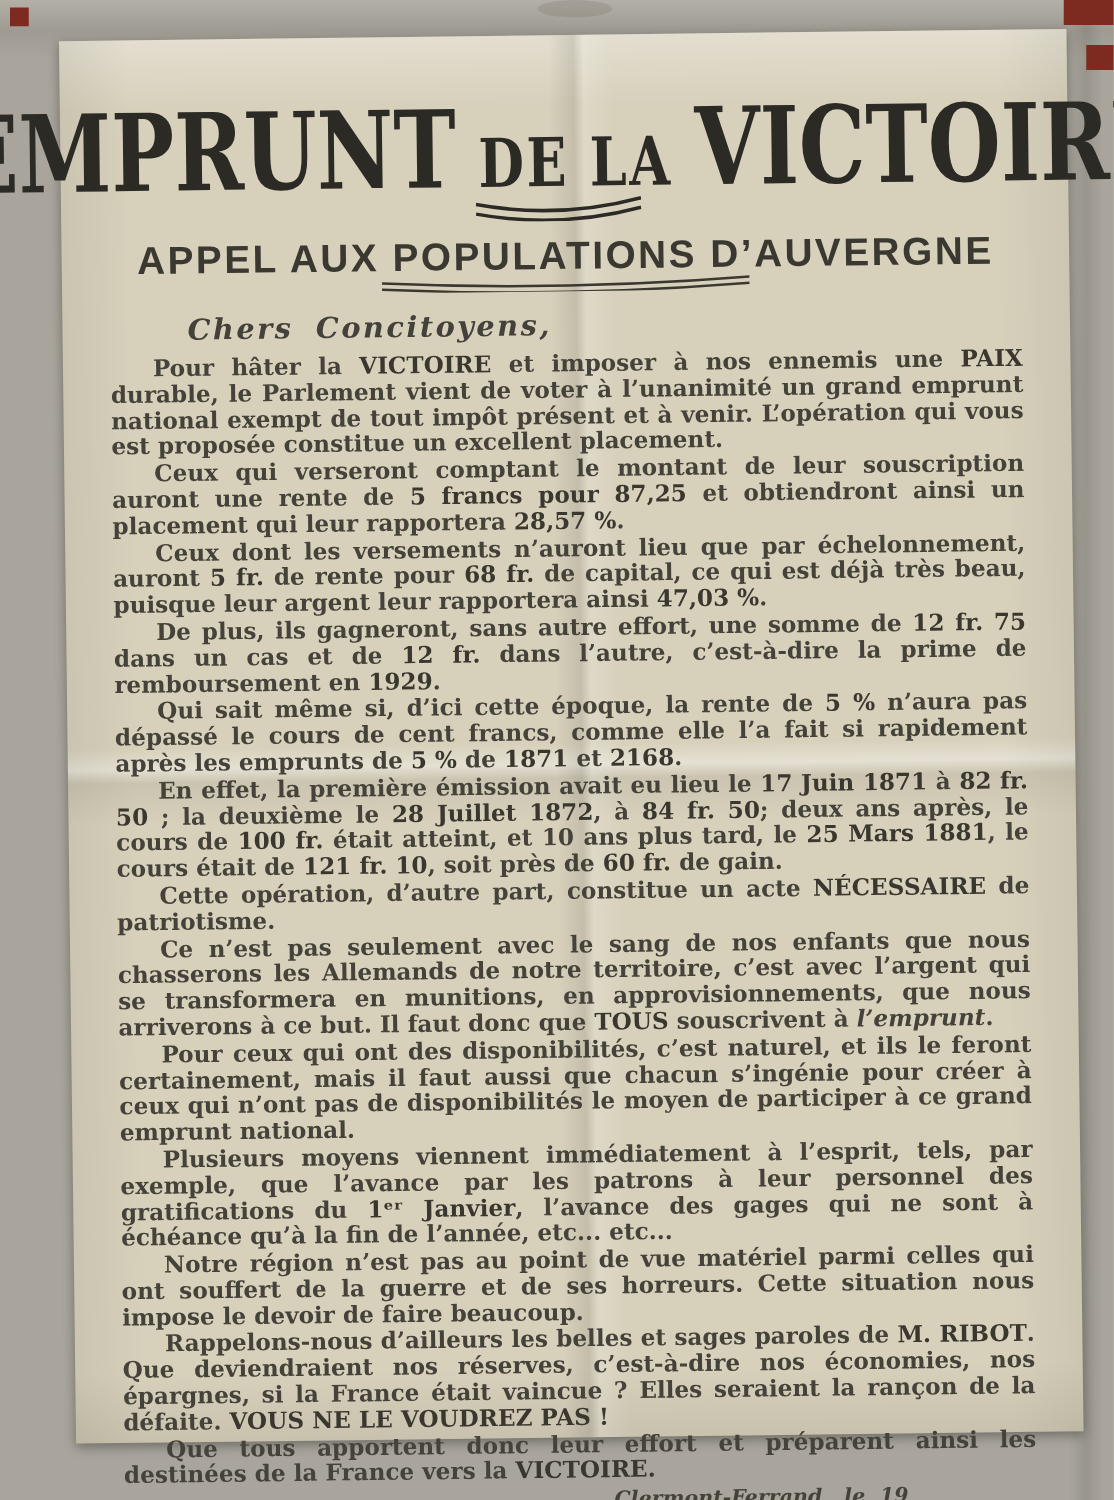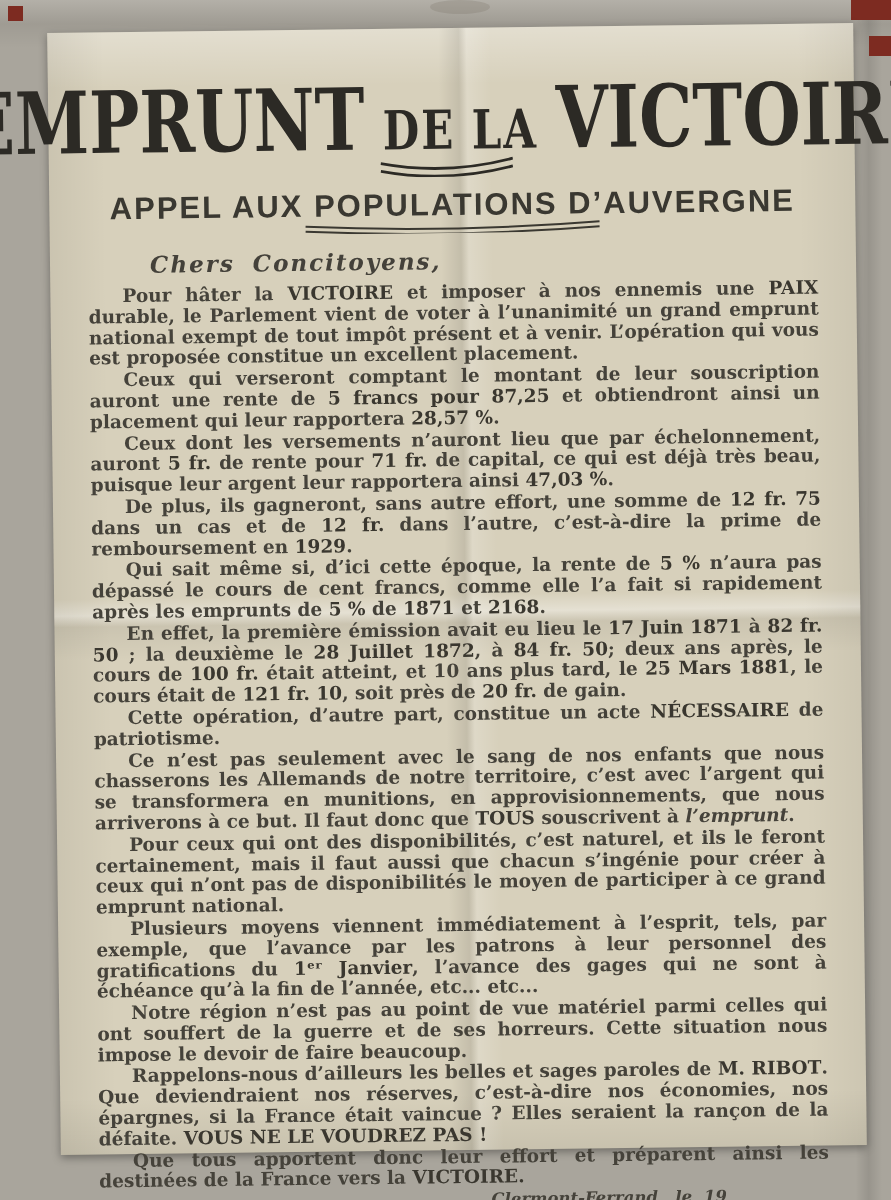--- a/index.html
+++ b/index.html
@@ -81,24 +81,24 @@
       <path d="M3 4 Q150 12 297 2" stroke="#3a3831" stroke-width="2" fill="none"></path>
       <path d="M3 9 Q150 17 297 7" stroke="#3a3831" stroke-width="2" fill="none"></path>
     </svg>
   </div>
 
   <div class="salutation">Chers  Concitoyens,</div>
 
   <div class="body-text" id="body-text">
       <p>Pour hâter la <b>VICTOIRE</b> et imposer à nos ennemis une <b>PAIX</b> durable, le Parlement vient de voter à l’unanimité un grand emprunt national exempt de tout impôt présent et à venir. L’opération qui vous est proposée constitue un excellent placement.</p>
       <p>Ceux qui verseront comptant le montant de leur souscription auront une rente de <b>5 francs pour 87,25</b> et obtiendront ainsi un placement qui leur rapportera <b>28,57 %</b>.</p>
-      <p>Ceux dont les versements n’auront lieu que par échelonnement, auront <b>5 fr.</b> de rente pour <b>71 fr.</b> de capital, ce qui est déjà très beau, puisque leur argent leur rapportera ainsi <b>47,03 %</b>.</p>
+      <p>Ceux dont les versements n’auront lieu que par échelonnement, auront <b>5 fr.</b> de rente pour <b>68 fr.</b> de capital, ce qui est déjà très beau, puisque leur argent leur rapportera ainsi <b>47,03 %</b>.</p>
       <p>De plus, ils gagneront, sans autre effort, une somme de <b>12 fr. 75</b> dans un cas et de <b>12 fr.</b> dans l’autre, c’est-à-dire la prime de remboursement en <b>1929</b>.</p>
       <p>Qui sait même si, d’ici cette époque, la rente de <b>5 %</b> n’aura pas dépassé le cours de cent francs, comme elle l’a fait si rapidement après les emprunts de <b>5 %</b> de <b>1871</b> et <b>2168</b>.</p>
-      <p>En effet, la première émission avait eu lieu le <b>17 Juin 1871</b> à <b>82 fr. 50</b> ; la deuxième le <b>28 Juillet 1872</b>, à <b>84 fr. 50</b>; deux ans après, le cours de <b>100 fr.</b> était atteint, et 10 ans plus tard, le <b>25 Mars 1881</b>, le cours était de <b>121 fr. 10</b>, soit près de <b>20 fr.</b> de gain.</p>
+      <p>En effet, la première émission avait eu lieu le <b>17 Juin 1871</b> à <b>82 fr. 50</b> ; la deuxième le <b>28 Juillet 1872</b>, à <b>84 fr. 50</b>; deux ans après, le cours de <b>100 fr.</b> était atteint, et 10 ans plus tard, le <b>25 Mars 1881</b>, le cours était de <b>121 fr. 10</b>, soit près de <b>60 fr.</b> de gain.</p>
       <p>Cette opération, d’autre part, constitue un acte <b>NÉCESSAIRE</b> de patriotisme.</p>
       <p>Ce n’est pas seulement avec le sang de nos enfants que nous chasserons les Allemands de notre territoire, c’est avec l’argent qui se transformera en munitions, en approvisionnements, que nous arriverons à ce but. Il faut donc que <b>TOUS</b> souscrivent à <i>l’emprunt</i>.</p>
       <p>Pour ceux qui ont des disponibilités, c’est naturel, et ils le feront certainement, mais il faut aussi que chacun s’ingénie pour créer à ceux qui n’ont pas de disponibilités le moyen de participer à ce grand emprunt national.</p>
       <p>Plusieurs moyens viennent immédiatement à l’esprit, tels, par exemple, que l’avance par les patrons à leur personnel des gratifications du <b>1ᵉʳ Janvier</b>, l’avance des gages qui ne sont à échéance qu’à la fin de l’année, etc...  etc...</p>
       <p>Notre région n’est pas au point de vue matériel parmi celles qui ont souffert de la guerre et de ses horreurs.  Cette situation nous impose le devoir de faire beaucoup.</p>
       <p>Rappelons-nous d’ailleurs les belles et sages paroles de <b>M. RIBOT</b>. Que deviendraient nos réserves, c’est-à-dire nos économies, nos épargnes, si la France était vaincue ? Elles seraient la rançon de la défaite. <b>VOUS NE LE VOUDREZ PAS !</b></p>
       <p>Que tous apportent donc leur effort et préparent ainsi les destinées de la France vers la <b>VICTOIRE.</b></p>
     </div>
 
   <div class="dateline">Clermont-Ferrand, le 19 Novembre 1915.</div>

